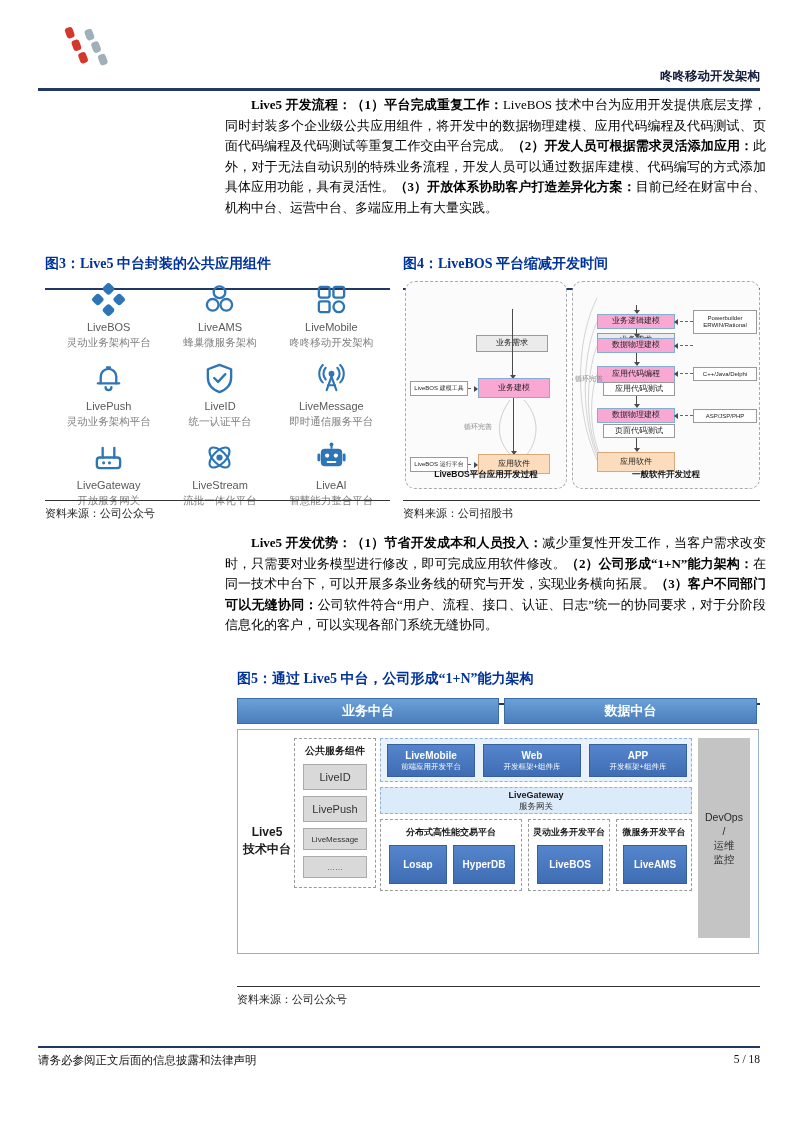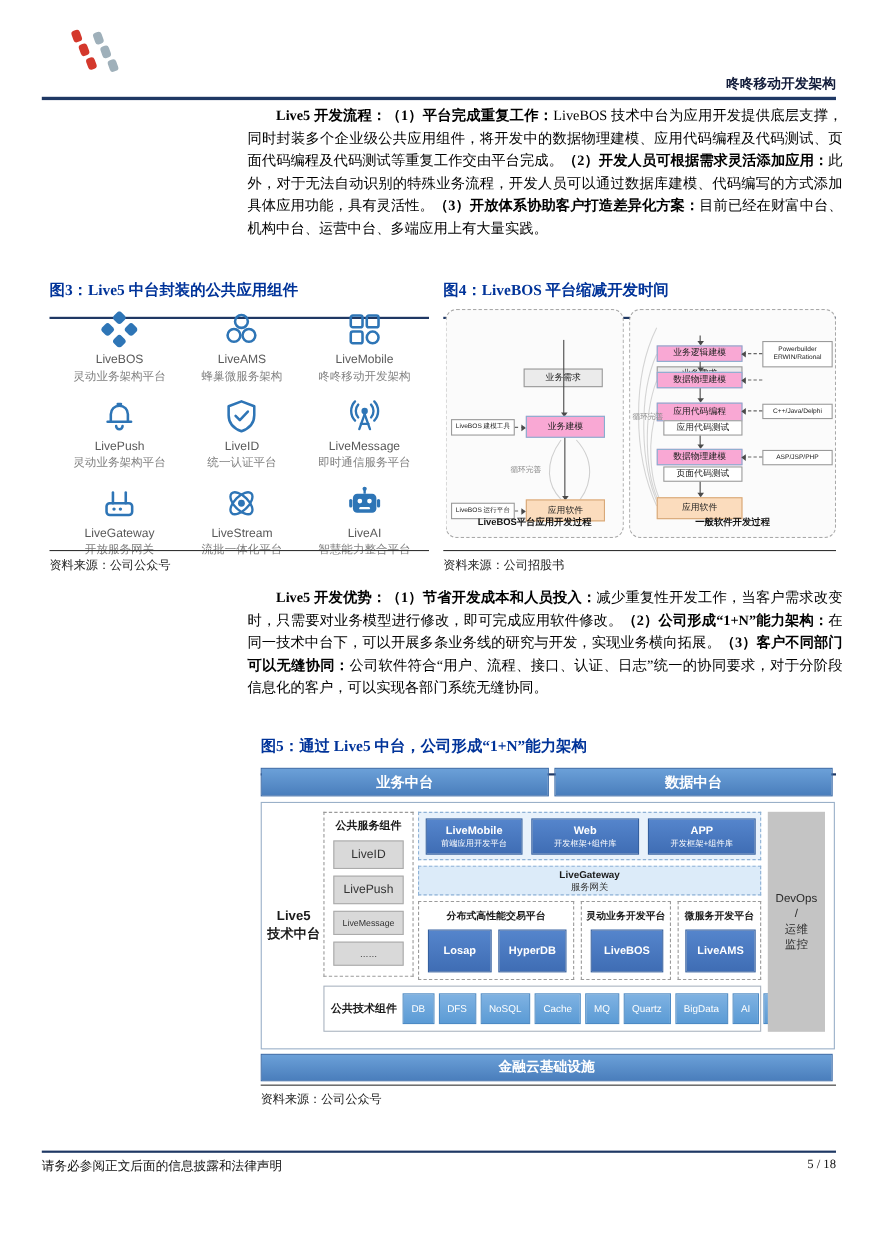--- a/index.html
+++ b/index.html
@@ -362,44 +362,29 @@
       </div>
       <div class="sec" id="sec-2">
         <div class="sec-title">灵动业务开发平台</div>
         <div class="sec-box" style="left:8px; width:66px;">LiveBOS</div>
       </div>
       <div class="sec" id="sec-3">
         <div class="sec-title">微服务开发平台</div>
         <div class="sec-box" style="left:6px; width:64px;">LiveAMS</div>
       </div>
 
-      <div class="tech-box">
-        <div class="tech-title">公共技术组件</div>
-        <div class="tech-chips">
-          <span class="tech-chip">DB</span>
-          <span class="tech-chip">DFS</span>
-          <span class="tech-chip">NoSQL</span>
-          <span class="tech-chip">Cache</span>
-          <span class="tech-chip">MQ</span>
-          <span class="tech-chip">Quartz</span>
-          <span class="tech-chip">BigData</span>
-          <span class="tech-chip">AI</span>
-          <span class="tech-chip">RPA</span>
-        </div>
-      </div>
 
       <div class="devops-bar">
         <div>DevOps</div>
         <div>/</div>
         <div>运维</div>
         <div>监控</div>
       </div>
     </div>
 
-    <div class="bar-blue" id="bar-cloud">金融云基础设施</div>
   </div>
   <div class="fig-source" id="fig5-source">资料来源：公司公众号</div>
 
   <div class="footer-rule"></div>
   <div class="footer-disclaimer">请务必参阅正文后面的信息披露和法律声明</div>
   <div class="footer-page">5 / 18</div>
 
 </div>
 
 </body></html>

